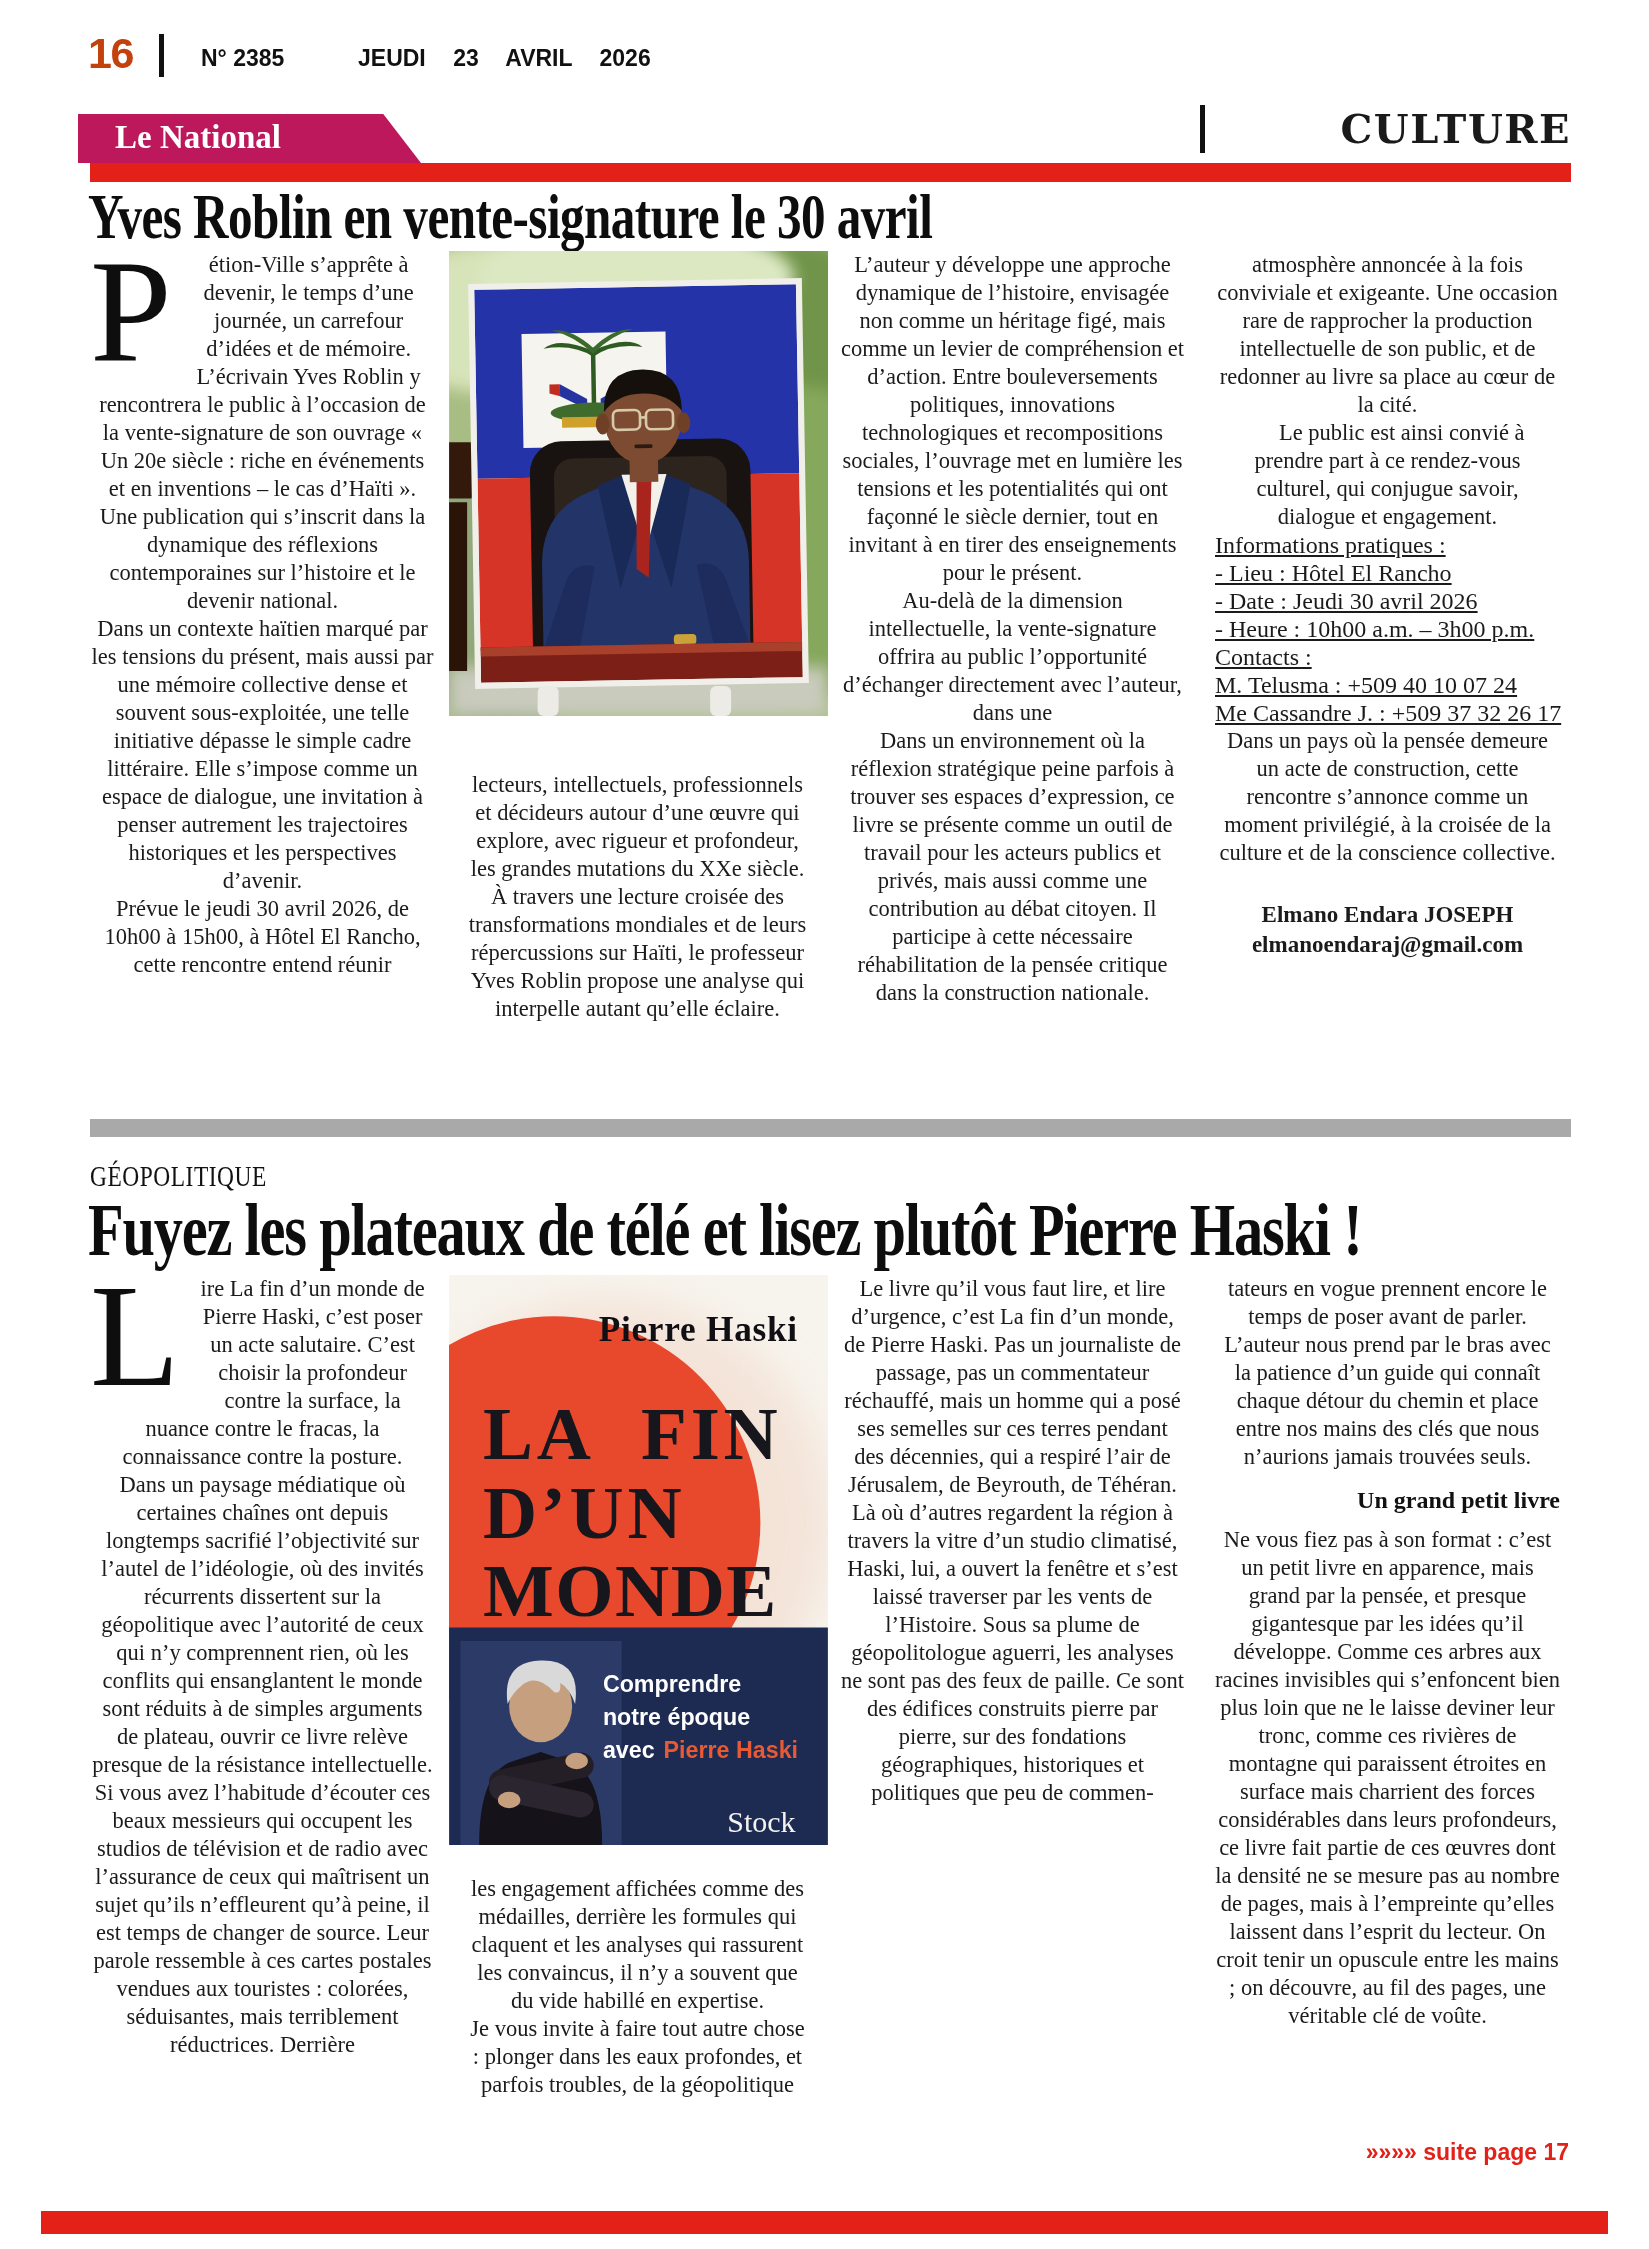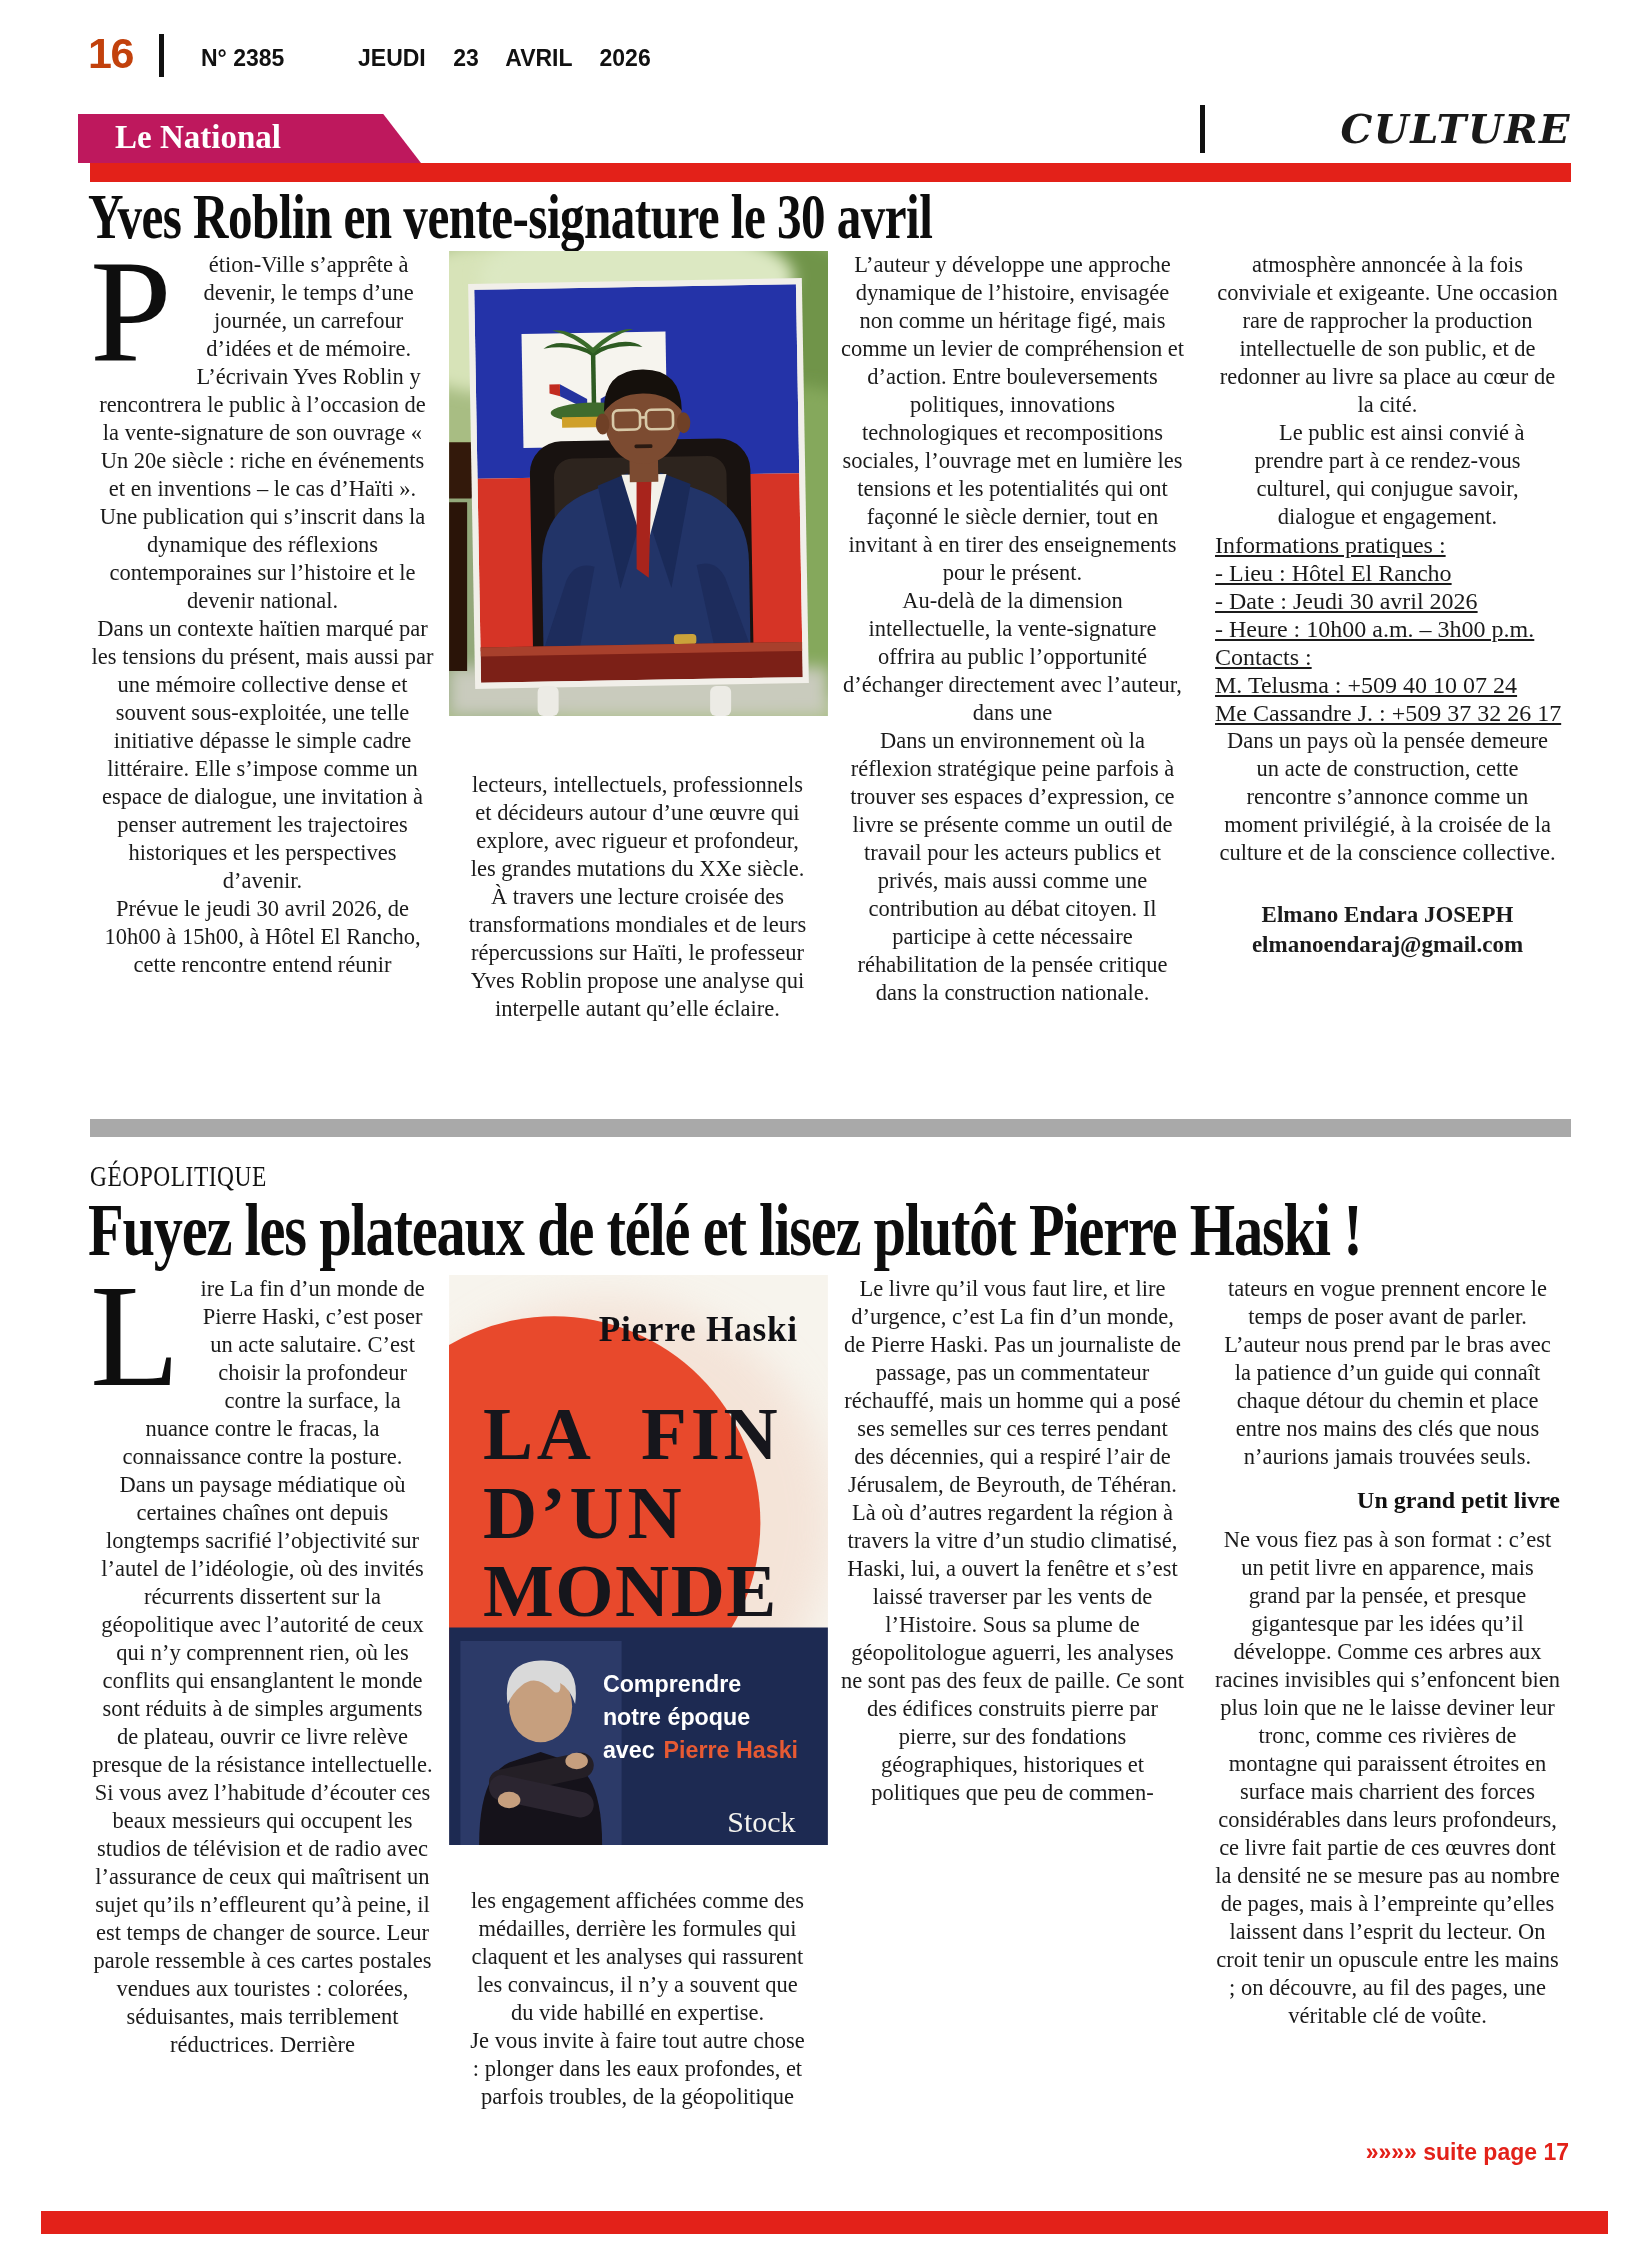--- a/index.html
+++ b/index.html
@@ -9,21 +9,21 @@
   
   .pagenum{position:absolute;left:88px;top:28.5px;font-family:"Liberation Sans",sans-serif;
            font-weight:bold;font-size:43px;letter-spacing:-1.5px;color:#c2410c;}
   .pagenum-bar{position:absolute;left:159px;top:34px;width:4.5px;height:43px;background:#111;}
   .edition{position:absolute;left:201px;top:45px;font-family:"Liberation Sans",sans-serif;
            font-weight:bold;font-size:23px;color:#111;}
   .issue-date{position:absolute;left:358px;top:45px;font-family:"Liberation Sans",sans-serif;
            font-weight:bold;font-size:23px;word-spacing:21px;color:#111;}
   .section-bar{position:absolute;left:1200px;top:105px;width:4.5px;height:48px;background:#111;}
   .section{position:absolute;right:79px;top:105px;font-family:"DejaVu Serif",serif;
-           font-weight:bold;font-size:40px;letter-spacing:1.5px;color:#1a1a1a;font-style:italic;}
+           font-weight:bold;font-size:40px;letter-spacing:1.5px;color:#1a1a1a;}
   .ribbon{position:absolute;left:78px;top:114px;width:343px;height:49px;background:#be185d;
           clip-path:polygon(0 0,89% 0,100% 100%,0 100%);}
   .ribbon span{display:block;padding:4.5px 0 0 37px;color:#fff;font-weight:bold;font-size:33px;}
   .rule{position:absolute;left:90px;top:163px;width:1481px;height:19px;background:#e32119;}
 
   
   .a1-title{position:absolute;left:88px;top:181px;margin:0;font-weight:bold;font-size:63px;
             letter-spacing:-0.7px;white-space:nowrap;transform:scaleX(0.78);transform-origin:left top;color:#0d0d0d;}
   .divider{position:absolute;left:90px;top:1119px;width:1481px;height:18px;background:#a9a9a9;}
   .kicker{position:absolute;left:90px;top:1159px;font-size:30px;letter-spacing:0.7px;
@@ -37,21 +37,21 @@
   .cols.a2{top:1275px;width:1470px;}
   .col{width:345px;font-size:22.5px;line-height:28px;text-align:justify;color:#1b1b1b;}
   .col p{margin:0;text-align:center;}
   .dropcap{float:left;font-size:147px;line-height:112px;padding:4.5px 10.5px 0 0;color:#0e0e0e;}
   .indent{text-indent:28.5px;}
   .info{font-size:24px;line-height:28px;text-align:left;white-space:nowrap;text-decoration:underline;}
   .byline{margin-top:33px !important;font-weight:bold;font-size:23px;line-height:30px;text-align:left;}
   .subhead{font-weight:bold;font-size:24px;margin:15px 0 12px 0;text-align:right;color:#111;}
 
   .photo{width:379px;margin-left:-16.5px;margin-bottom:55px;}
-  .cover{width:379px;margin-left:-16.5px;margin-bottom:42px;}
+  .cover{width:379px;margin-left:-16.5px;margin-bottom:30px;}
   .photo svg,.cover svg{display:block;}
 
   .suite{position:absolute;right:81px;top:2139px;color:#e32119;font-family:"Liberation Sans",sans-serif;
          font-weight:bold;font-size:23px;}
   .footer-bar{position:absolute;left:41px;top:2211px;width:1567px;height:22.5px;background:#e32119;}
 </style>
 </head>
 <body>
 
 <div class="page">

